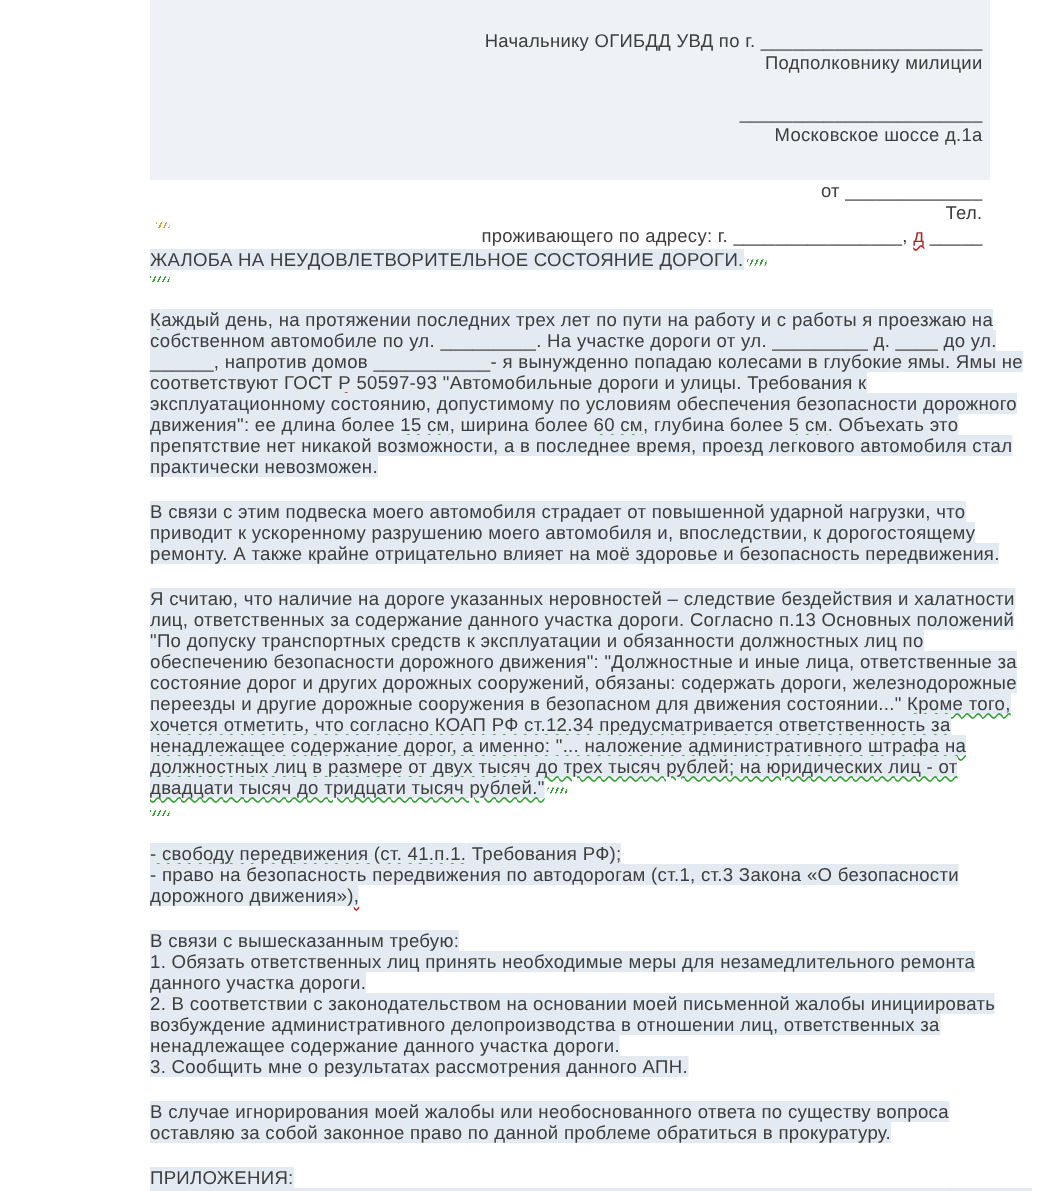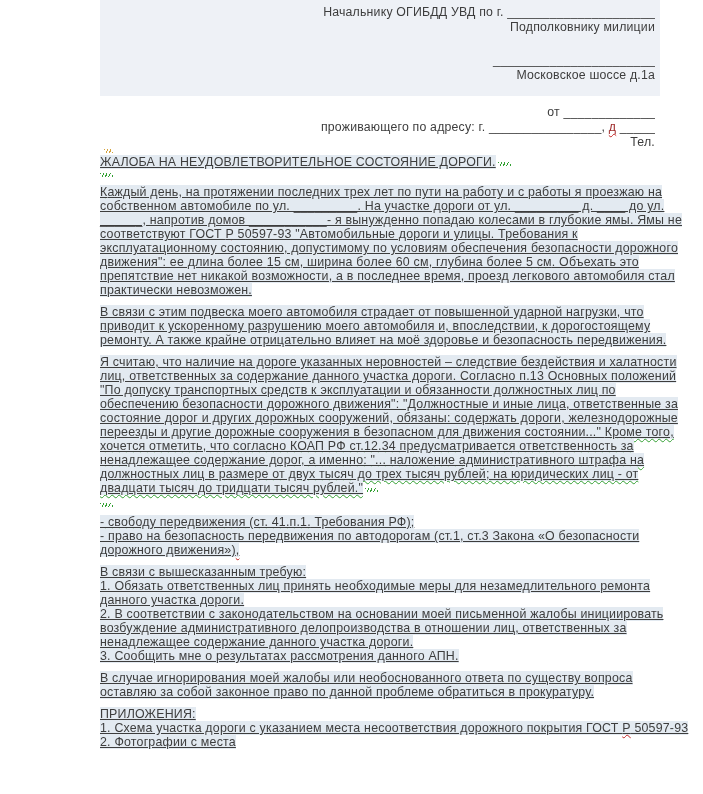--- a/index.html
+++ b/index.html
@@ -4,37 +4,37 @@
 <style>
   :root{
     --page-bg:#ffffff; --header-box-bg:#eef1f6; --text:#3d3d3d; --highlight:#e3eaf1;
     --squiggle-green:#33a033; --squiggle-red:#c22222; --artifact-orange:#d4a23c;
   }
   html,body{margin:0;padding:0;}
   body{background:var(--page-bg);font-family:"Liberation Sans",sans-serif;color:var(--text);}
   .page{position:relative;width:703px;height:794px;background:var(--page-bg);overflow:hidden;}
 
   .header-box{
-    position:absolute;left:100px;top:0;width:560px;height:96px;
+    position:absolute;left:100px;top:0;width:560px;height:120px;
     background:var(--header-box-bg);box-sizing:border-box;
-    padding:5px 5px 0 0;text-align:right;
+    padding:20px 5px 0 0;text-align:right;
     font-size:12.3px;line-height:15px;letter-spacing:.2px;
   }
   .header-line{min-height:15px;white-space:nowrap;}
   .header-line:nth-child(3){margin-top:18px;}
   .header-line:nth-child(5){margin-top:22px;}
 
   .artifact{position:absolute;left:102px;top:139px;}
   .artifact .zigzag{background:repeating-linear-gradient(115deg,var(--artifact-orange) 0 1px,transparent 1px 3px);width:9px;}
 
   .doc{
     position:absolute;left:100px;top:150px;width:592px;
     font-size:12.4px;line-height:14px;letter-spacing:.2px;
   }
-  .par{margin:5px 0 8px 0;text-decoration:underline;}
+  .par{margin:16px 0 8px 0;}
   .par.title{margin-bottom:3px;}
   .line{min-height:14px;}
   .hl{background:var(--highlight);}
   .sq-g{text-decoration-line:underline;text-decoration-style:wavy;text-decoration-color:var(--squiggle-green);text-decoration-thickness:1px;text-underline-offset:2px;}
   .sq-r{text-decoration-line:underline;text-decoration-style:wavy;text-decoration-color:var(--squiggle-red);text-decoration-thickness:1px;text-underline-offset:2px;}
   .sq-rl{color:#9e2a2a;text-decoration-line:underline;text-decoration-style:wavy;text-decoration-color:var(--squiggle-red);text-decoration-thickness:1px;text-underline-offset:2px;}
   .zigzag{
     display:inline-block;width:13px;height:4px;margin-left:2px;
     background:repeating-linear-gradient(115deg,var(--squiggle-green) 0 1px,transparent 1px 3px);
   }
@@ -44,22 +44,22 @@
 </head>
 <body>
 
 <div class="page">
   <div class="header-box" id="header-box">
       <div class="header-line"><span class="">Начальнику ОГИБДД УВД по г. _____________________</span></div>
       <div class="header-line"><span class="">Подполковнику милиции</span></div>
       <div class="header-line"><span class="">_______________________</span></div>
       <div class="header-line"><span class="">Московское шоссе д.1а</span></div>
       <div class="header-line"><span class="">от _____________</span></div>
+      <div class="header-line"><span class="">Тел.</span></div>
       <div class="header-line"><span class="">проживающего по адресу: г. ________________, </span><span class="sq-rl">д</span><span class=""> _____</span></div>
-      <div class="header-line"><span class="">Тел.</span></div>
     </div>
   <div class="artifact">
     <span class="zigzag"></span>
   </div>
   <div class="doc" id="doc-body">
       <div class="par title">
         <div class="line"><span class="hl">ЖАЛОБА НА НЕУДОВЛЕТВОРИТЕЛЬНОЕ СОСТОЯНИЕ ДОРОГИ.</span><span class="zigzag"></span></div>
       </div>
       <div class="marker-line"><span class="zigzag"></span></div>
       <div class="par">

